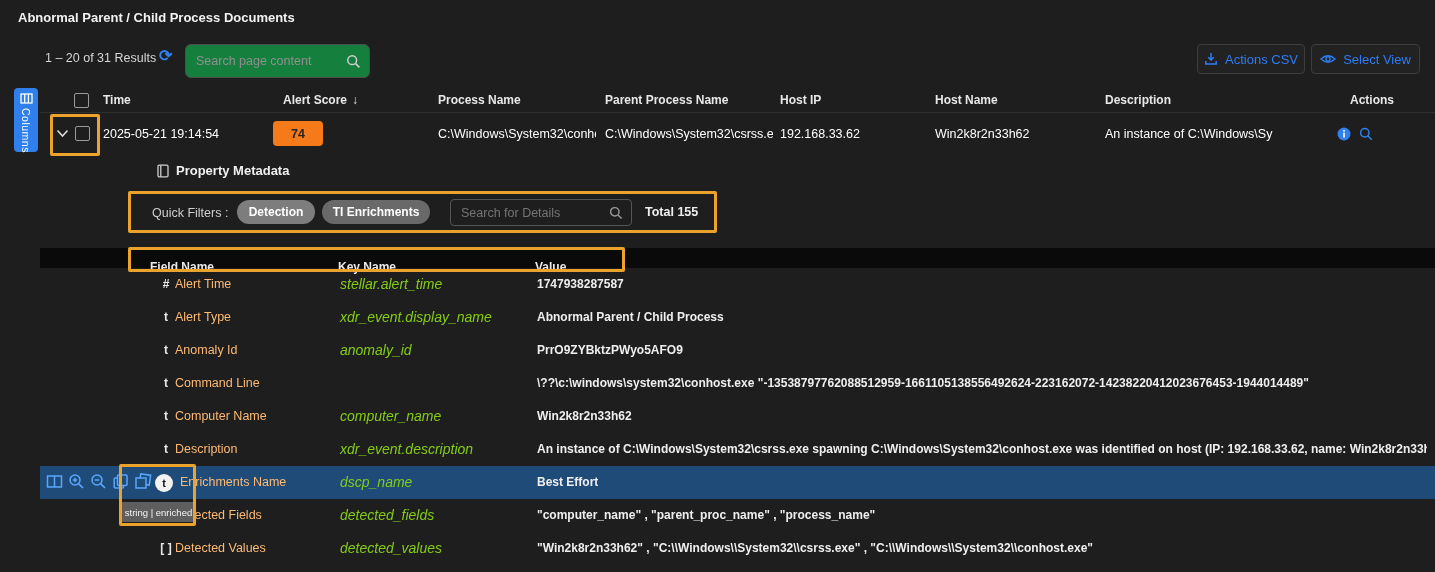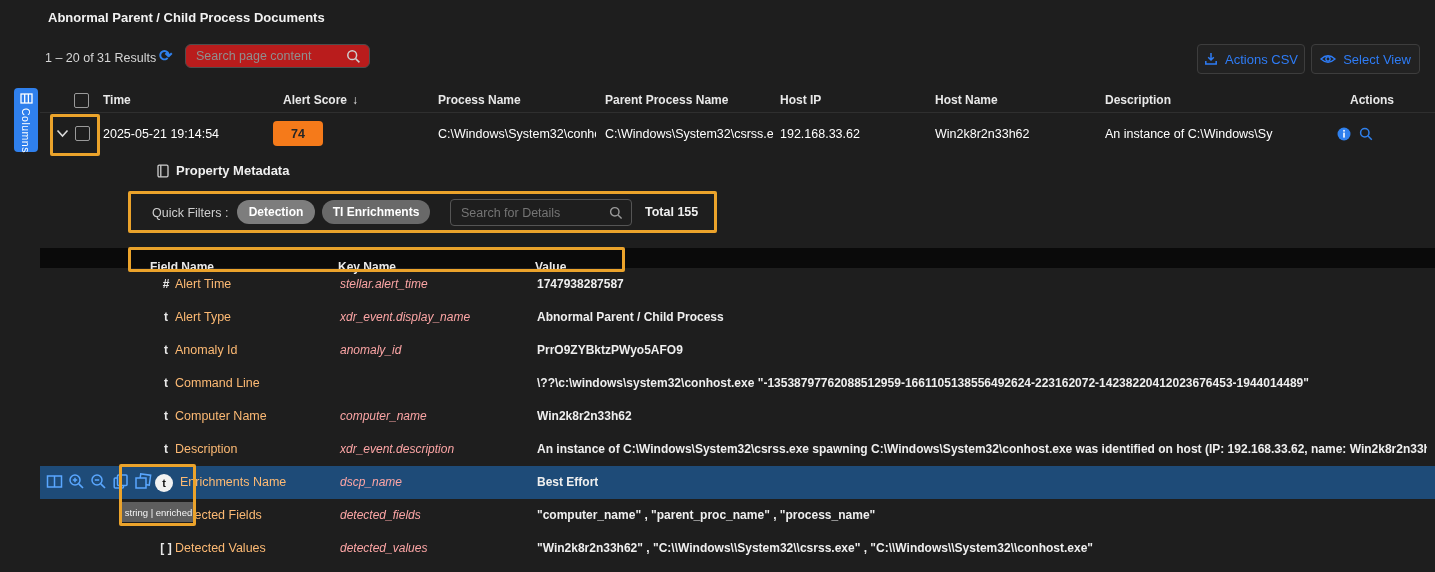--- a/index.html
+++ b/index.html
@@ -5,25 +5,25 @@
   html,body{margin:0;padding:0;background:#161616;}
   .screen{
     position:relative;width:1435px;height:572px;overflow:hidden;
     background:#1e1e1e;font-family:"Liberation Sans",sans-serif;
     color:#dcdcdc;-webkit-font-smoothing:antialiased;
   }
   .abs{position:absolute;}
   .nowrap{white-space:nowrap;overflow:hidden;}
 
   
-  .page-title{left:18px;top:10px;font-size:13px;font-weight:bold;color:#f2f2f2;margin-left:30px;}
+  .page-title{left:18px;top:10px;font-size:13px;font-weight:bold;color:#f2f2f2;}
   .results-text{left:45px;top:51px;font-size:12.5px;color:#d6d6d6;}
   .refresh-icon{left:159px;top:46px;font-size:16px;color:#2f80ed;font-weight:bold;cursor:pointer;}
-  .searchbox{left:185px;top:44px;width:185px;height:24px;border:1px solid #4d4d4d;border-radius:6px;
-    display:flex;align-items:center;padding:0 8px;box-sizing:border-box;background:#b91c1c;}
+  .searchbox{left:185px;top:44px;width:185px;height:34px;border:1px solid #4d4d4d;border-radius:6px;
+    display:flex;align-items:center;padding:0 8px;box-sizing:border-box;background:#15803d;}
   .searchbox input{flex:1;background:transparent;border:none;outline:none;color:#ddd;font-size:12.5px;
     font-family:"Liberation Sans",sans-serif;min-width:0;}
   .searchbox input::placeholder{color:#8f8f8f;}
   .topbtn{height:30px;border:1px solid #3d3d3d;border-radius:4px;background:#222;
     display:flex;align-items:center;justify-content:center;gap:7px;color:#2e7cf6;font-size:13px;cursor:pointer;box-sizing:border-box;}
   .btn-export{left:1197px;top:44px;width:108px;}
   .btn-select{left:1311px;top:44px;width:109px;}
 
   
   .columns-btn{left:14px;top:88px;width:24px;height:64px;background:#2f80ed;border-radius:4px;
@@ -51,21 +51,21 @@
   .total-text{left:645px;top:205px;font-size:12.5px;font-weight:bold;color:#efefef;}
 
   .meta-strip{left:40px;top:248px;width:1395px;height:20px;background:#0a0a0a;}
   .meta-h{top:260px;font-size:12px;font-weight:bold;color:#e9e9e9;}
 
   .meta-row{left:40px;width:1395px;height:33px;}
   .meta-row.hl{background:#1e4b78;}
   .type-icon{position:absolute;left:113px;width:26px;text-align:center;top:0;line-height:33px;
     font-size:12px;font-weight:bold;color:#e8e8e8;}
   .f-name{position:absolute;left:135px;top:0;line-height:33px;font-size:12.5px;color:#fdba74;}
-  .k-name{position:absolute;left:300px;top:0;line-height:33px;font-size:12px;font-style:italic;color:#fca5a5;}
+  .k-name{position:absolute;left:300px;top:0;line-height:33px;font-size:14px;font-style:italic;color:#84cc16;}
   .v-val{position:absolute;left:497px;top:0;line-height:33px;font-size:12px;font-weight:bold;color:#efefef;
     white-space:nowrap;overflow:hidden;max-width:890px;}
   .circle-t{position:absolute;left:115px;top:8px;width:18px;height:18px;border-radius:50%;background:#f2f2f2;
     color:#111;font-size:11px;font-weight:bold;display:flex;align-items:center;justify-content:center;}
 
   .row-toolbar{position:absolute;left:6px;top:7px;display:flex;gap:5px;align-items:center;}
   .row-toolbar .tbi{cursor:pointer;display:block;}
 
   .tooltip{left:121px;top:502px;width:75px;height:20px;background:#5e5e5e;color:#f5f5f5;
     font-size:9.5px;display:flex;align-items:center;justify-content:center;z-index:9;}

